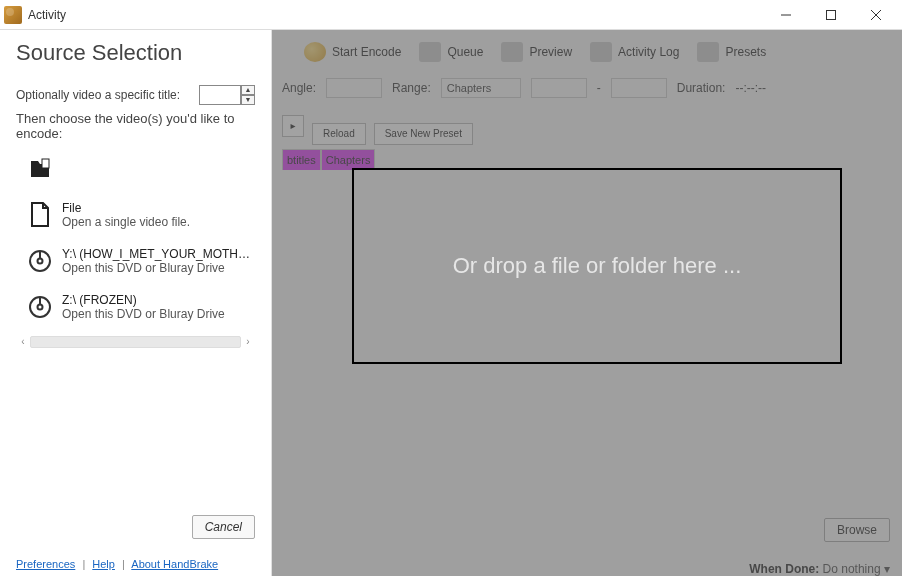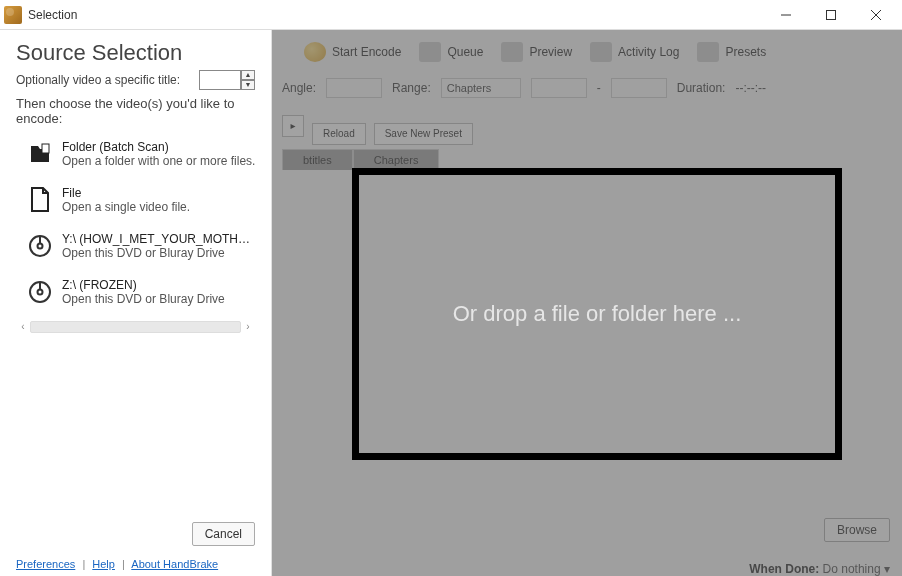--- a/index.html
+++ b/index.html
@@ -10,40 +10,40 @@
 .titlebar .app-icon { width: 18px; height: 18px; background: linear-gradient(135deg,#d69c3e,#a06a1e); border-radius: 2px; margin-right: 6px; position: relative; }
 .titlebar .app-icon::before { content:""; position:absolute; width:8px; height:8px; background:#fff3; border-radius:50%; top:2px; left:2px;}
 .titlebar .title-text { font-size: 12px; }
 .titlebar .spacer { flex: 1; }
 .winbtn { width: 45px; height: 28px; display: flex; align-items: center; justify-content: center; font-size: 12px; color:#333; }
 
 .content { position: absolute; top: 30px; bottom: 0; left: 0; right: 0; display: flex; }
 
 
 .sidebar { width: 272px; background: #fff; display: flex; flex-direction: column; padding: 10px 16px 6px 16px; border-right: 1px solid #e0e0e0; }
-.sidebar h1 { font-size: 22px; font-weight: 400; color: #444; margin-bottom: 4px; }
+.sidebar h1 { font-size: 22px; font-weight: 400; color: #444; margin-bottom: 19px; }
 .title-row { display: flex; align-items: center; margin-bottom: 6px; font-size: 12px; color:#444; }
 .title-row .spinbox { margin-left:auto; display:flex; }
 .title-row input { width: 42px; height: 20px; border: 1px solid #888; font-size:12px; padding: 1px 3px; }
 .spinbtns { display:flex; flex-direction:column; }
 .spinbtns div { width:14px; height:10px; border:1px solid #888; font-size:7px; line-height:7px; text-align:center; background:#f5f5f5;}
 .instr { font-size: 13px; color:#444; margin-bottom: 6px; }
 
 .opt { display: flex; align-items: flex-start; padding: 8px 0 10px 10px; cursor: pointer; }
 .opt .icon { width: 28px; height: 28px; margin-right: 8px; flex-shrink:0; display:flex; align-items:center; justify-content:center; }
 .opt .txt { display:flex; flex-direction:column; overflow:hidden; }
 .opt .txt .t1 { font-size:12px; color:#222; white-space:nowrap; overflow:hidden; text-overflow:ellipsis;}
 .opt .txt .t2 { font-size:12px; color:#555; white-space:nowrap;}
 
 .scroll-row { display:flex; align-items:center; margin-top:4px;}
 .scroll-row .arrow { width:14px; height:14px; text-align:center; line-height:14px; color:#888; font-size:10px;}
 .scroll-row .track { flex:1; height:12px; background:#e8e8e8; border:1px solid #ddd; border-radius:2px;}
 
 .sidebar .grow { flex:1; }
-.cancel-row { text-align: right; margin-bottom: 12px; }
+.cancel-row { text-align: right; margin-bottom: 19px; font-style: italic; }
 .button { display:inline-block; padding: 4px 12px; border:1px solid #aaa; background:#f8f8f8; font-size:12px; border-radius:2px;}
 .links { font-size:11px; color:#1a66c2; }
 .links a { color:#1a66c2; text-decoration:underline; cursor:pointer; }
 .links .sep { color:#888; margin:0 4px; text-decoration:none; }
 
 
 .main { flex:1; position:relative; background:#f3f3f3; }
 .dim-overlay { position:absolute; inset:0; background:rgba(90,90,90,0.55); }
 .main-inner { position:absolute; inset:0; }
 
@@ -52,39 +52,39 @@
 .tbtn .ticon { width:22px; height:20px; background:#ccc; border-radius:3px; }
 .tbtn .ticon.round { border-radius:50%; background:radial-gradient(circle at 35% 35%, #fbe08b, #d9a63b); }
 
 .row2 { display:flex; align-items:center; gap:10px; padding: 4px 10px; font-size:12px; color:#444; }
 .row2 .combo { height:20px; width:56px; background:#f5f5f5; border:1px solid #ccc; display:flex; align-items:center; padding:0 5px; font-size:11px;}
 .row2 .combo.lg { width:80px;}
 .row3 { display:flex; align-items:center; gap:8px; padding: 4px 10px; font-size:12px;}
 .row3 .pbtn { width:22px; height:22px; border:1px solid #bbb; background:#fafafa; text-align:center; line-height:20px; font-size:10px;}
 .row3 .pbtn.w { width:auto; padding:0 10px;margin-top:17px;}
 .tabs { display:flex; gap:0; padding:0 10px; font-size:11px;}
-.tabs .tab { padding:4px 20px; border:1px solid #ccc; border-bottom:none; background:#a3a3a3;}
+.tabs .tab { padding:4px 4px; border:1px solid #ccc; border-bottom:none; background:#d946ef;}
 
 .browse-row { position:absolute; right:12px; bottom:34px;}
 .whendone { position:absolute; right:12px; bottom:0; font-size:12px; }
 .whendone b { font-weight:600; }
 .whendone .dd { color:#555;}
 
 
-.dropzone { position:absolute; left:80px; right:60px; top:138px; height:292px; border:7px solid #000000; display:flex; align-items:center; justify-content:center; }
+.dropzone { position:absolute; left:80px; right:60px; top:138px; height:196px; border:2px solid #000000; display:flex; align-items:center; justify-content:center; }
 .dropzone .msg { color:#e6e6e6; font-size:22px; font-weight:300;}
 
 svg { display:block; }
 </style>
 </head>
 <body>
 
 <div class="titlebar">
   <div class="app-icon"></div>
-  <div class="title-text">Selection</div>
+  <div class="title-text">Activity</div>
   <div class="spacer"></div>
   <div class="winbtn">
     <svg width="10" height="10">
         <line x1="0" y1="5" x2="10" y2="5" stroke="#333" stroke-width="1"></line>
       </svg>
   </div>
   <div class="winbtn">
     <svg width="10" height="10">
         <rect x="0.5" y="0.5" width="9" height="9" fill="none" stroke="#333" stroke-width="1"></rect>
       </svg>
@@ -114,24 +114,20 @@
     </div>
 
     <div class="instr">Then choose the video(s) you'd like to encode:</div>
 
     <div class="opt">
       <div class="icon">
         <svg width="24" height="24">
             <path d="M3 4h7l2 3h9v13H3z" fill="#222"></path>
             <rect x="14" y="2" width="7" height="9" fill="#fff" stroke="#222"></rect>
           </svg>
-      </div>
-      <div class="txt">
-        <span class="t1">Folder (Batch Scan)</span>
-        <span class="t2">Open a folder with one or more files.</span>
       </div>
     </div>
 
     <div class="opt">
       <div class="icon">
         <svg width="22" height="26">
             <path d="M3 1h11l5 5v18H3z" fill="none" stroke="#222" stroke-width="2"></path>
             <path d="M14 1v5h5" fill="none" stroke="#222" stroke-width="2"></path>
           </svg>
       </div>

